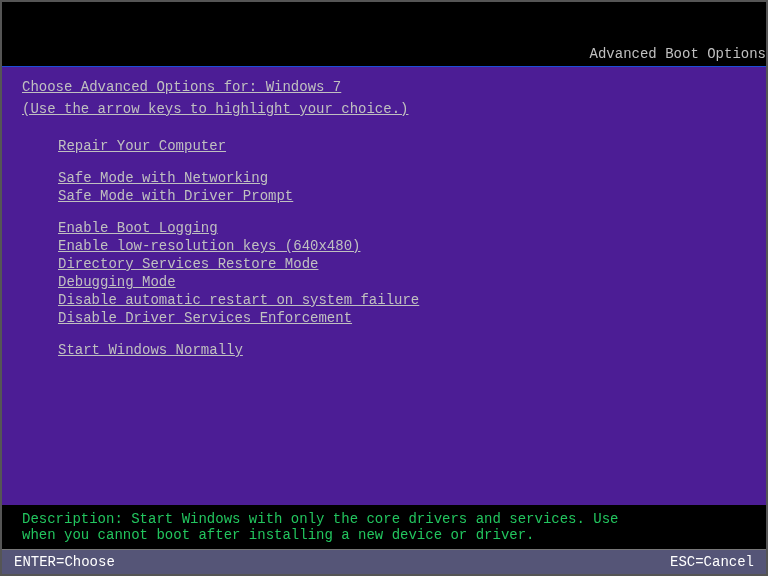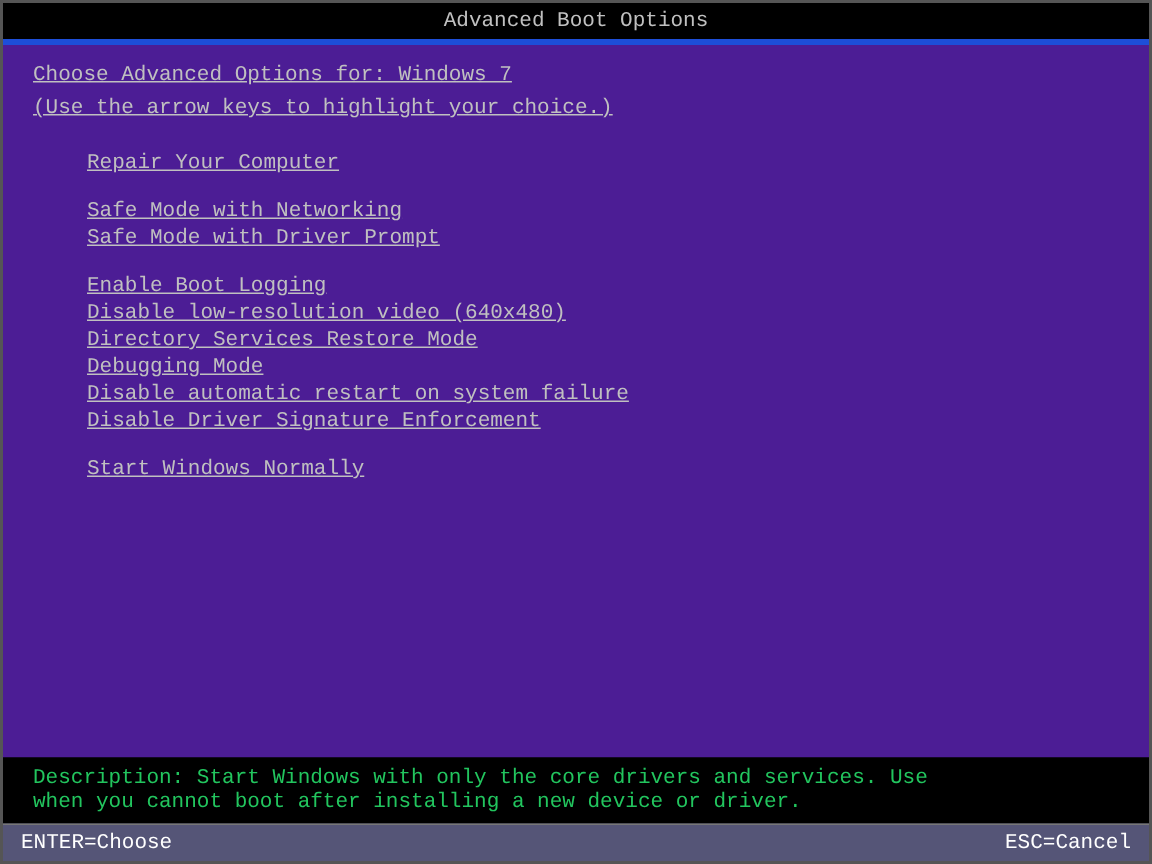--- a/index.html
+++ b/index.html
@@ -23,26 +23,27 @@
       width: 768px;
       height: 576px;
       background-color: #000000;
       border: 2px solid #555;
       position: relative;
       display: flex;
       flex-direction: column;
     }
 
     #title-bar {
-      text-align: center;
+      text-align: right;
       background-color: #000000;
       color: #c0c0c0;
       padding: 4px 0;
-      border-bottom: 4px solid #1d4ed8;
+      border-bottom: 1px solid #1d4ed8;
       font-size: 14px;
+      margin-top: 40px;
     }
 
     #main-content {
       flex: 1;
       padding: 12px 20px;
       background-color: #4c1d95;
       text-decoration: underline;
     }
 
     .intro-text {
@@ -117,25 +118,25 @@
       <span>Repair Your Computer</span>
     </div>
 
     <div class="spacer"></div>
 
     <div id="menu-list">
         <div class="menu-item">Safe Mode with Networking</div>
         <div class="menu-item">Safe Mode with Driver Prompt</div>
         <div class="spacer"></div>
         <div class="menu-item">Enable Boot Logging</div>
-        <div class="menu-item">Disable low-resolution video (640x480)</div>
+        <div class="menu-item">Enable low-resolution keys (640x480)</div>
         <div class="menu-item">Directory Services Restore Mode</div>
         <div class="menu-item">Debugging Mode</div>
         <div class="menu-item">Disable automatic restart on system failure</div>
-        <div class="menu-item">Disable Driver Signature Enforcement</div>
+        <div class="menu-item">Disable Driver Services Enforcement</div>
       </div>
 
     <div class="spacer"></div>
 
     <div class="menu-item">
       <span>Start Windows Normally</span>
     </div>
 
   </div>
 

